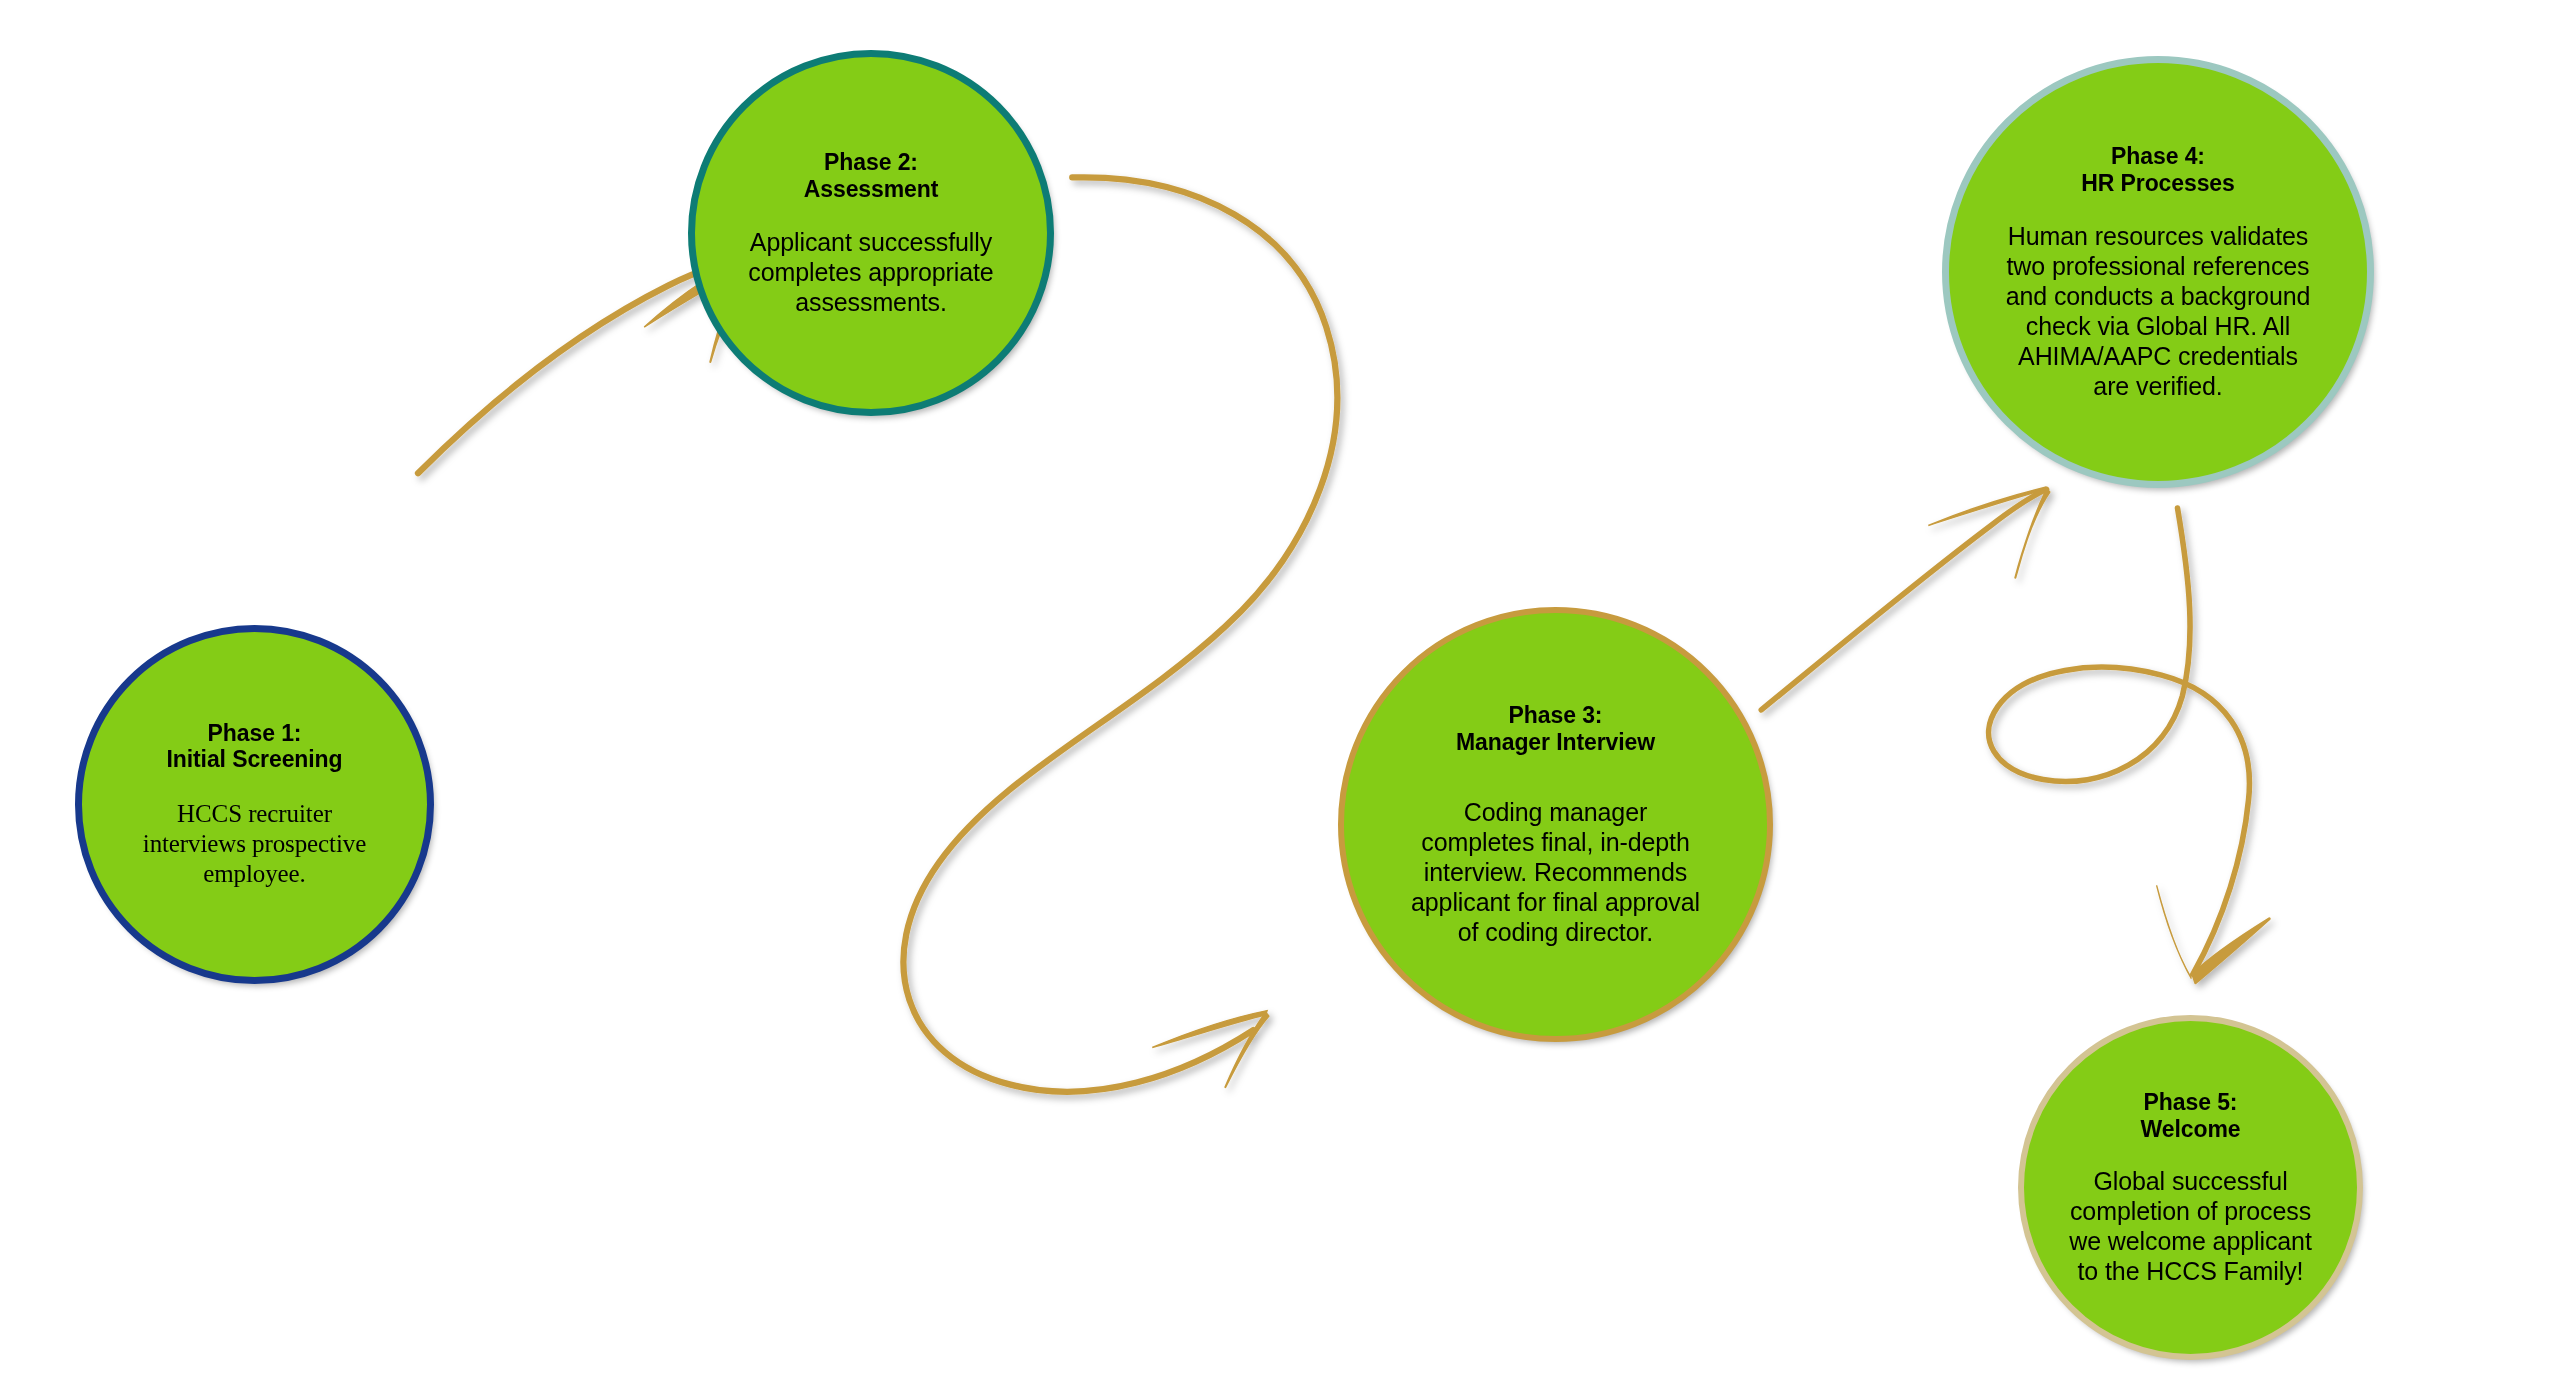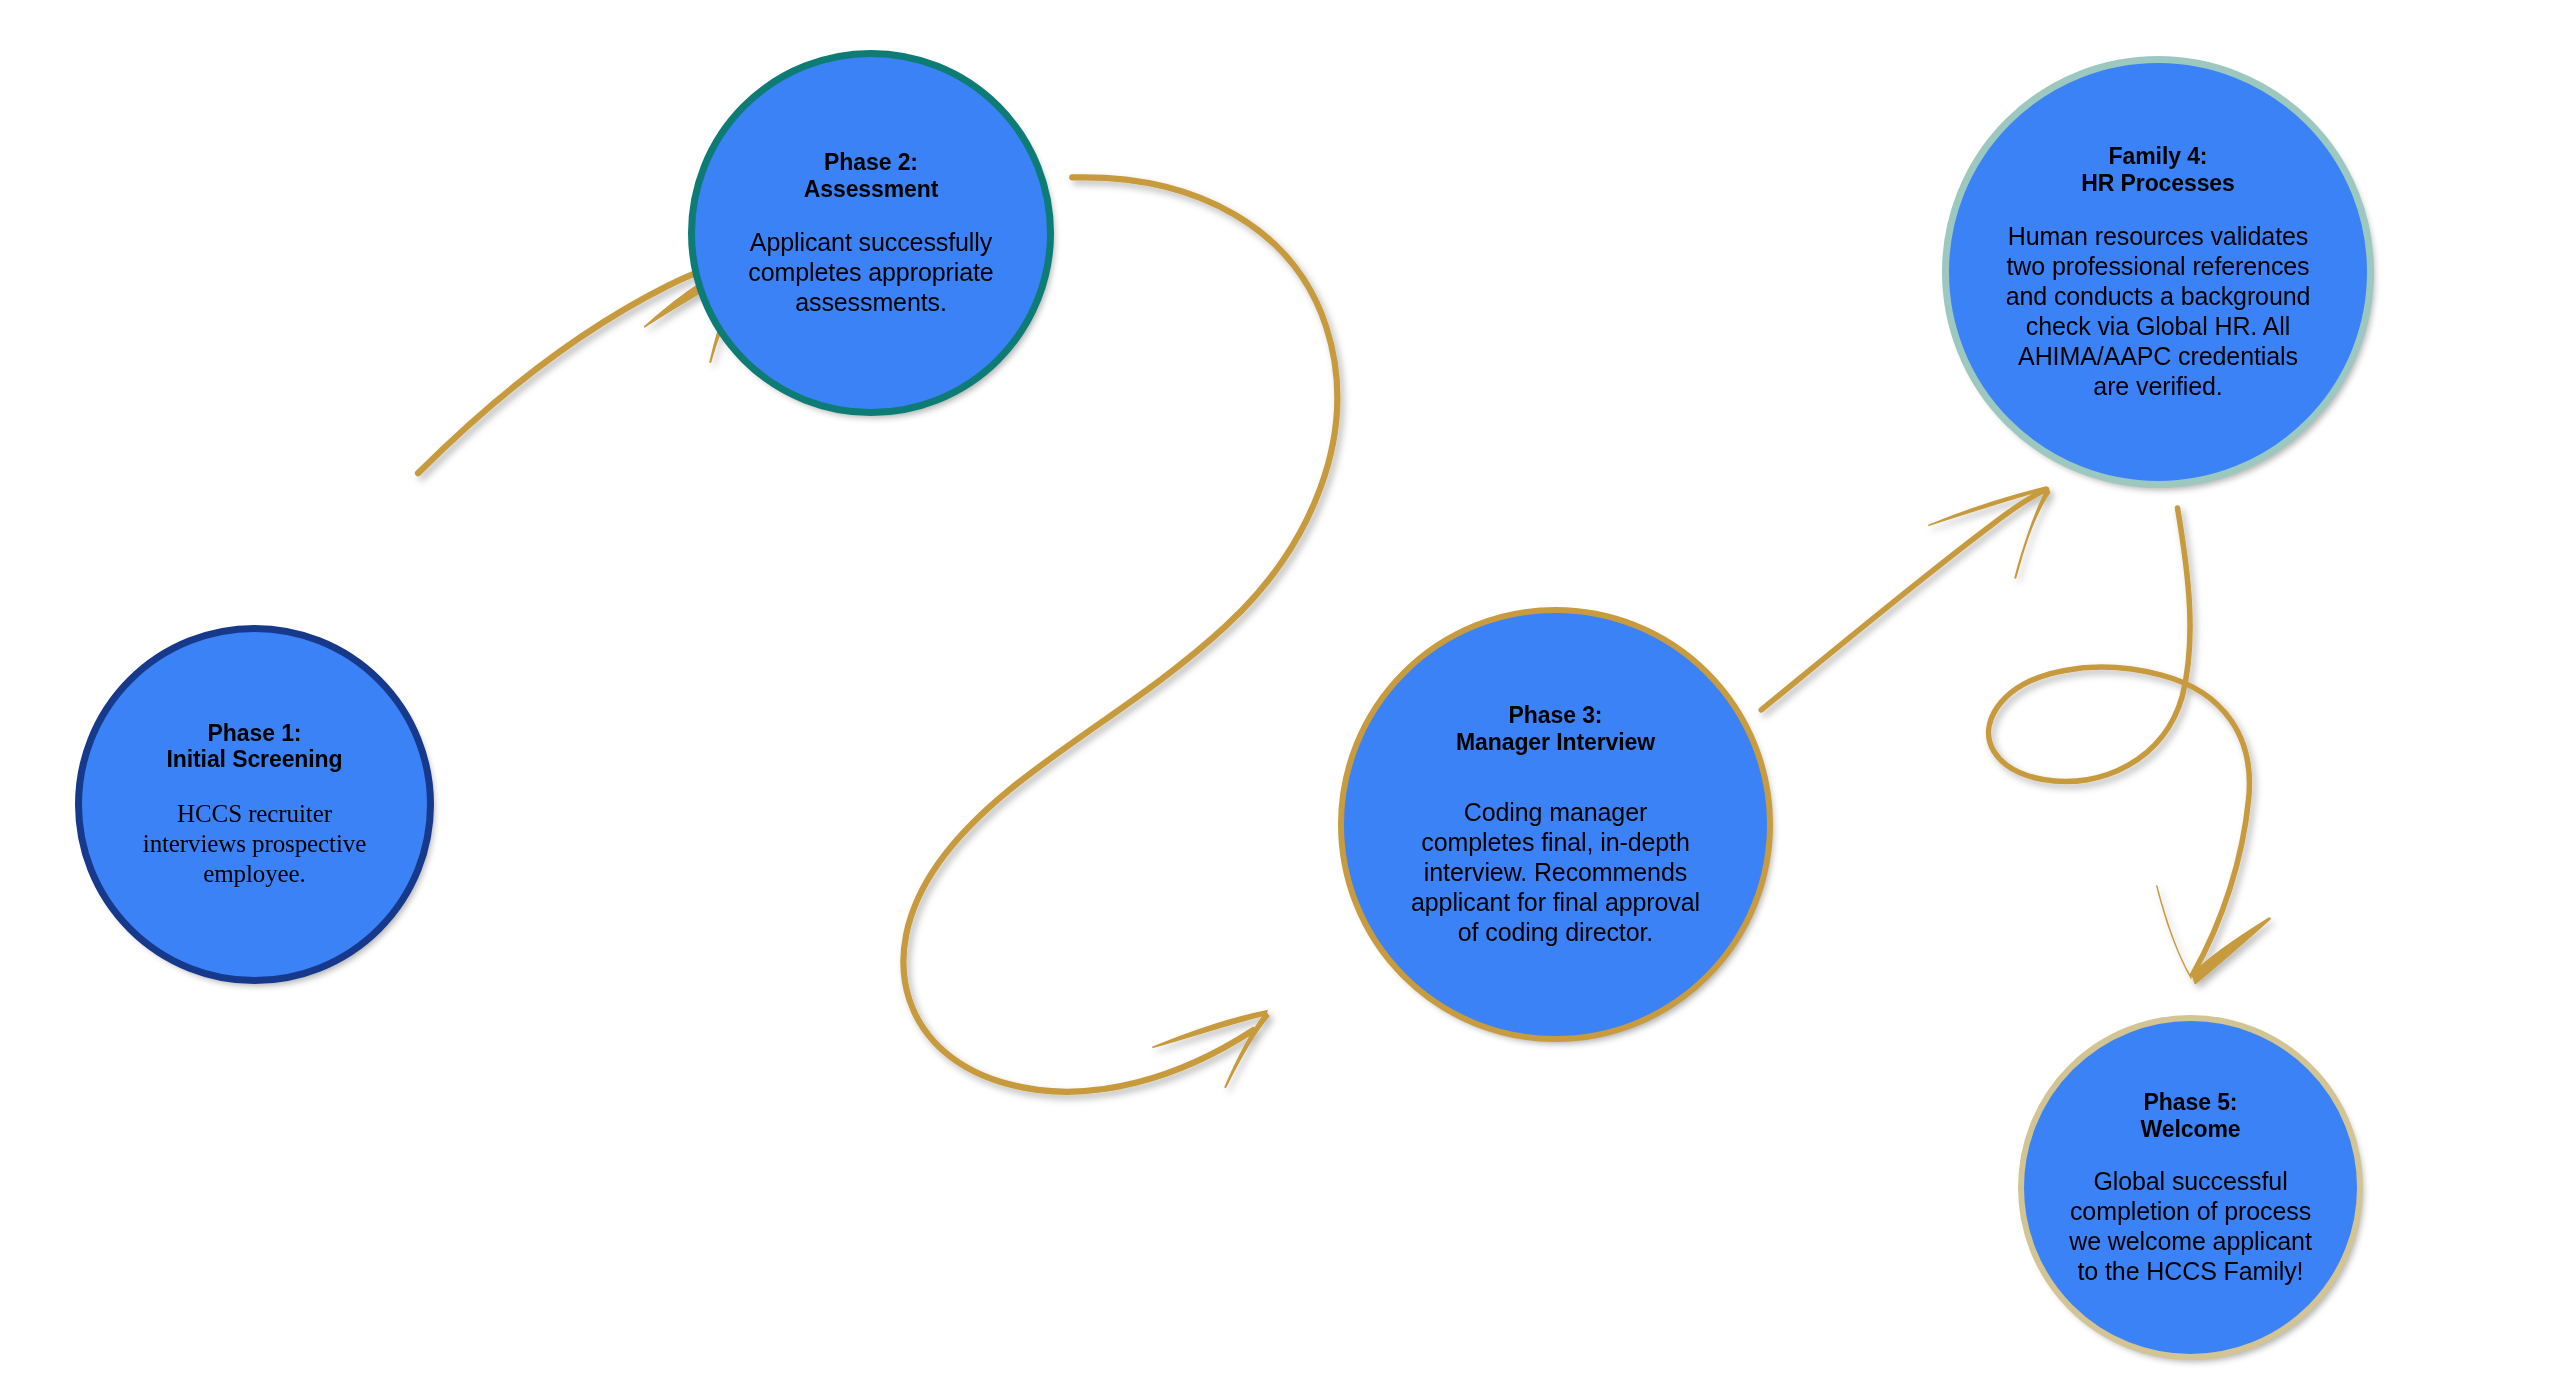--- a/index.html
+++ b/index.html
@@ -26,21 +26,21 @@
   .phase-node {
     position: absolute;
     border-style: solid;
     border-radius: 50%;
     box-sizing: border-box;
     display: flex;
     flex-direction: column;
     align-items: center;
     justify-content: center;
     text-align: center;
-    background: #3b82f6;
+    background: #84cc16;
     box-shadow: 3.5px 4.9px 6.3px -2.8px rgba(0,0,0,0.30);
   }
   .phase-title {
     font-weight: bold;
     color: #000000;
     line-height: 1.16;
     letter-spacing: -0.1px;
     white-space: pre-line;
   }
   .phase-body {
@@ -120,21 +120,21 @@
     <div class="phase-title" style="font-size:23px; margin-bottom:25px;">Phase 3:
 Manager Interview</div>
     <div class="phase-body" style="font-size:25px; max-width:379px;">Coding manager
 completes final, in-depth
 interview. Recommends
 applicant for final approval
 of coding director.</div>
   </div>
 
   <div class="phase-node" style="left:1942px; top:56px; width:432px; height:432px; border-width:7.7px; border-color:#9CC8C0;">
-    <div class="phase-title" style="font-size:23px; margin-bottom:24px;">Family 4:
+    <div class="phase-title" style="font-size:23px; margin-bottom:24px;">Phase 4:
 HR Processes</div>
     <div class="phase-body" style="font-size:25px; max-width:400px;">Human resources validates
 two professional references
 and conducts a background
 check via Global HR. All
 AHIMA/AAPC credentials
 are verified.</div>
   </div>
 
   <div class="phase-node" style="left:2018px; top:1015px; width:345px; height:345px; border-width:6.3px; border-color:#D3C493;">

